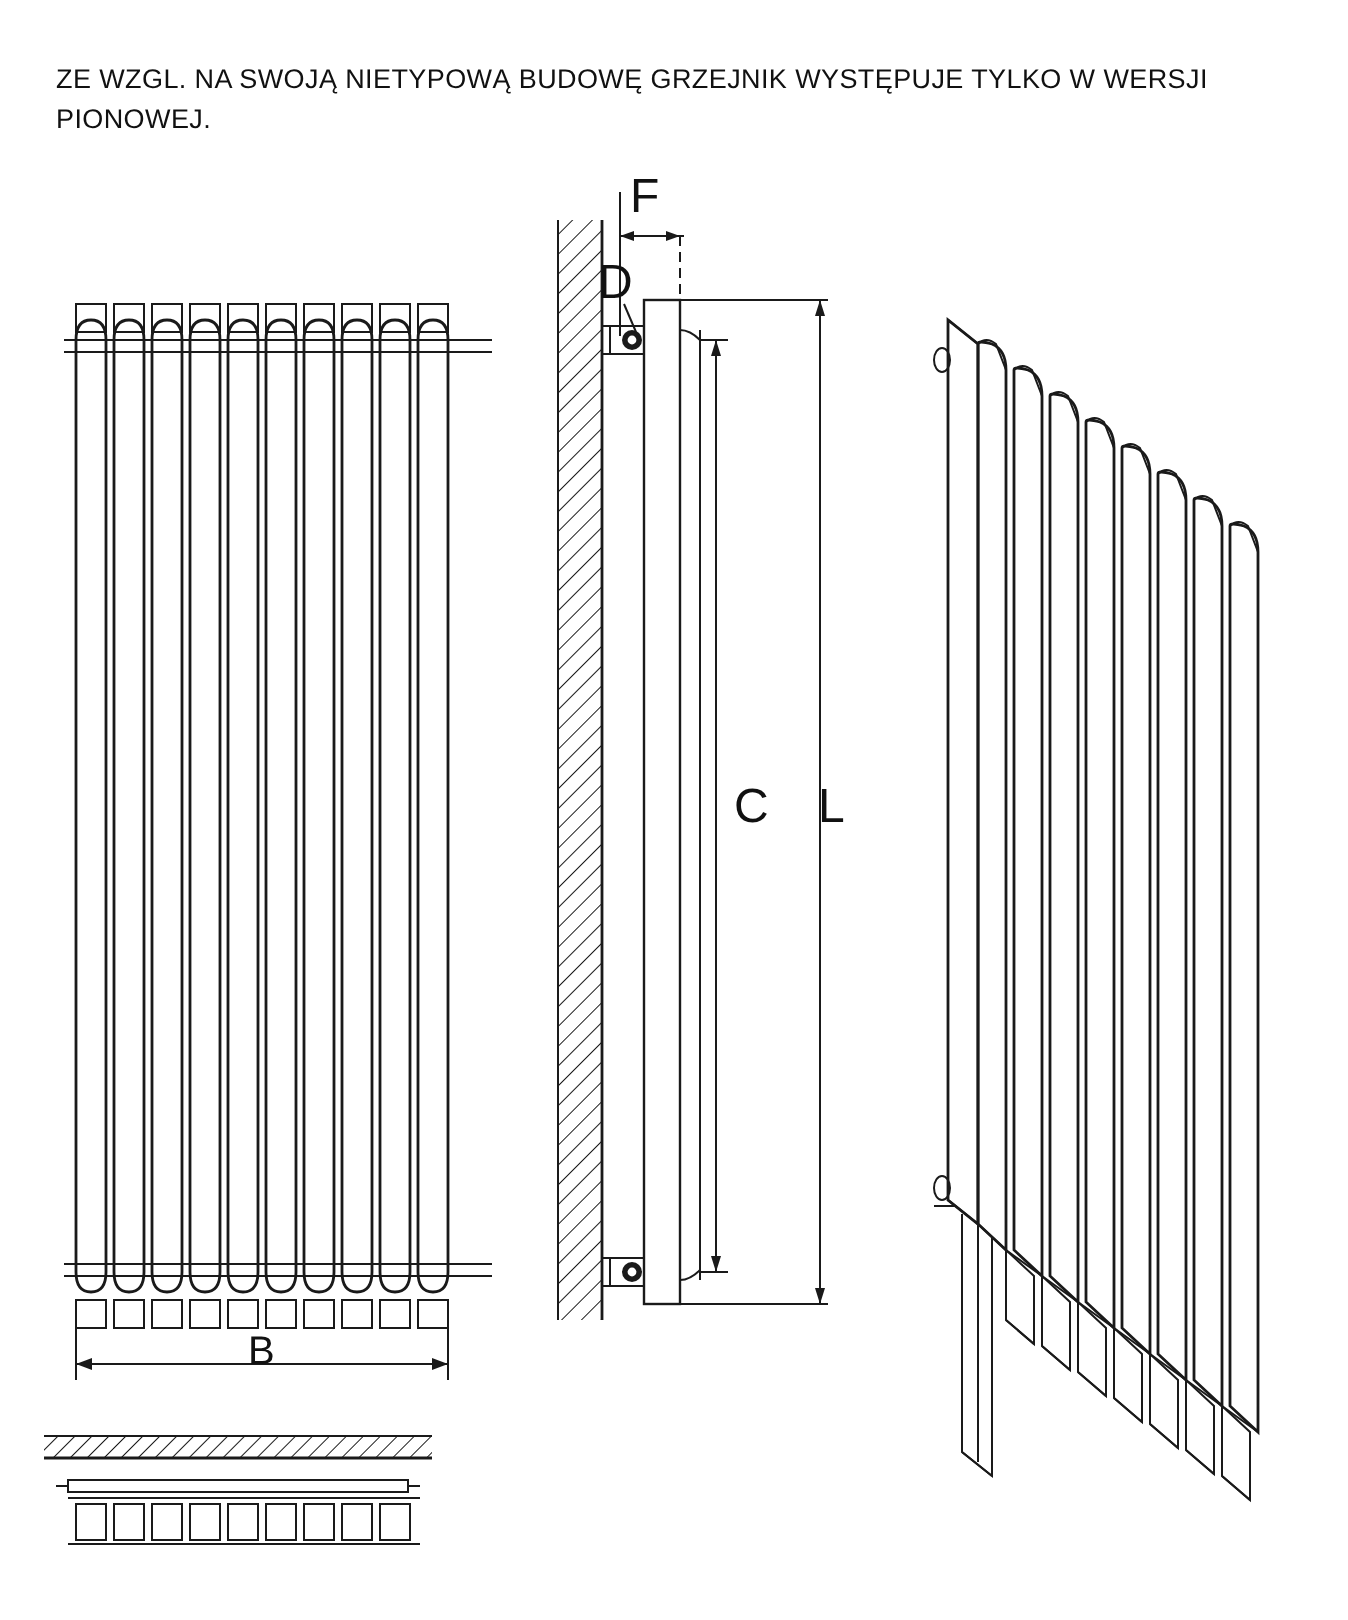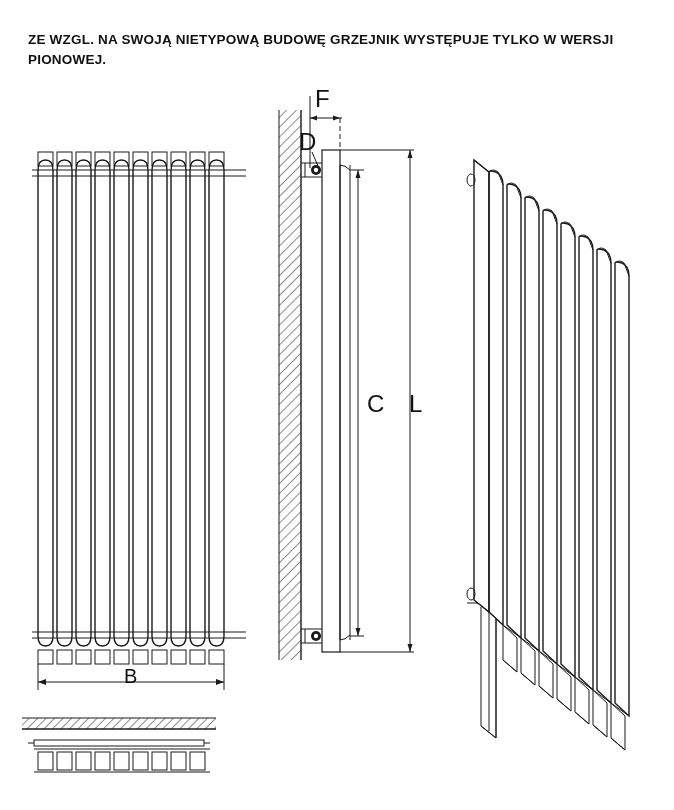--- a/index.html
+++ b/index.html
@@ -22,21 +22,20 @@
   .note {
     position: absolute;
     left: 28px;
     top: 30px;
     width: 600px;
     font-size: 13.5px;
     line-height: 20px;
     letter-spacing: 0.2px;
     color: #111111;
     white-space: pre-line;
-    font-weight: bold;
   }
   .dimlabel {
     position: absolute;
     font-size: 20px;
     color: #111111;
     font-family: "Liberation Sans", sans-serif;
   }
   .dimlabel.big {
     font-size: 24px;
   }

